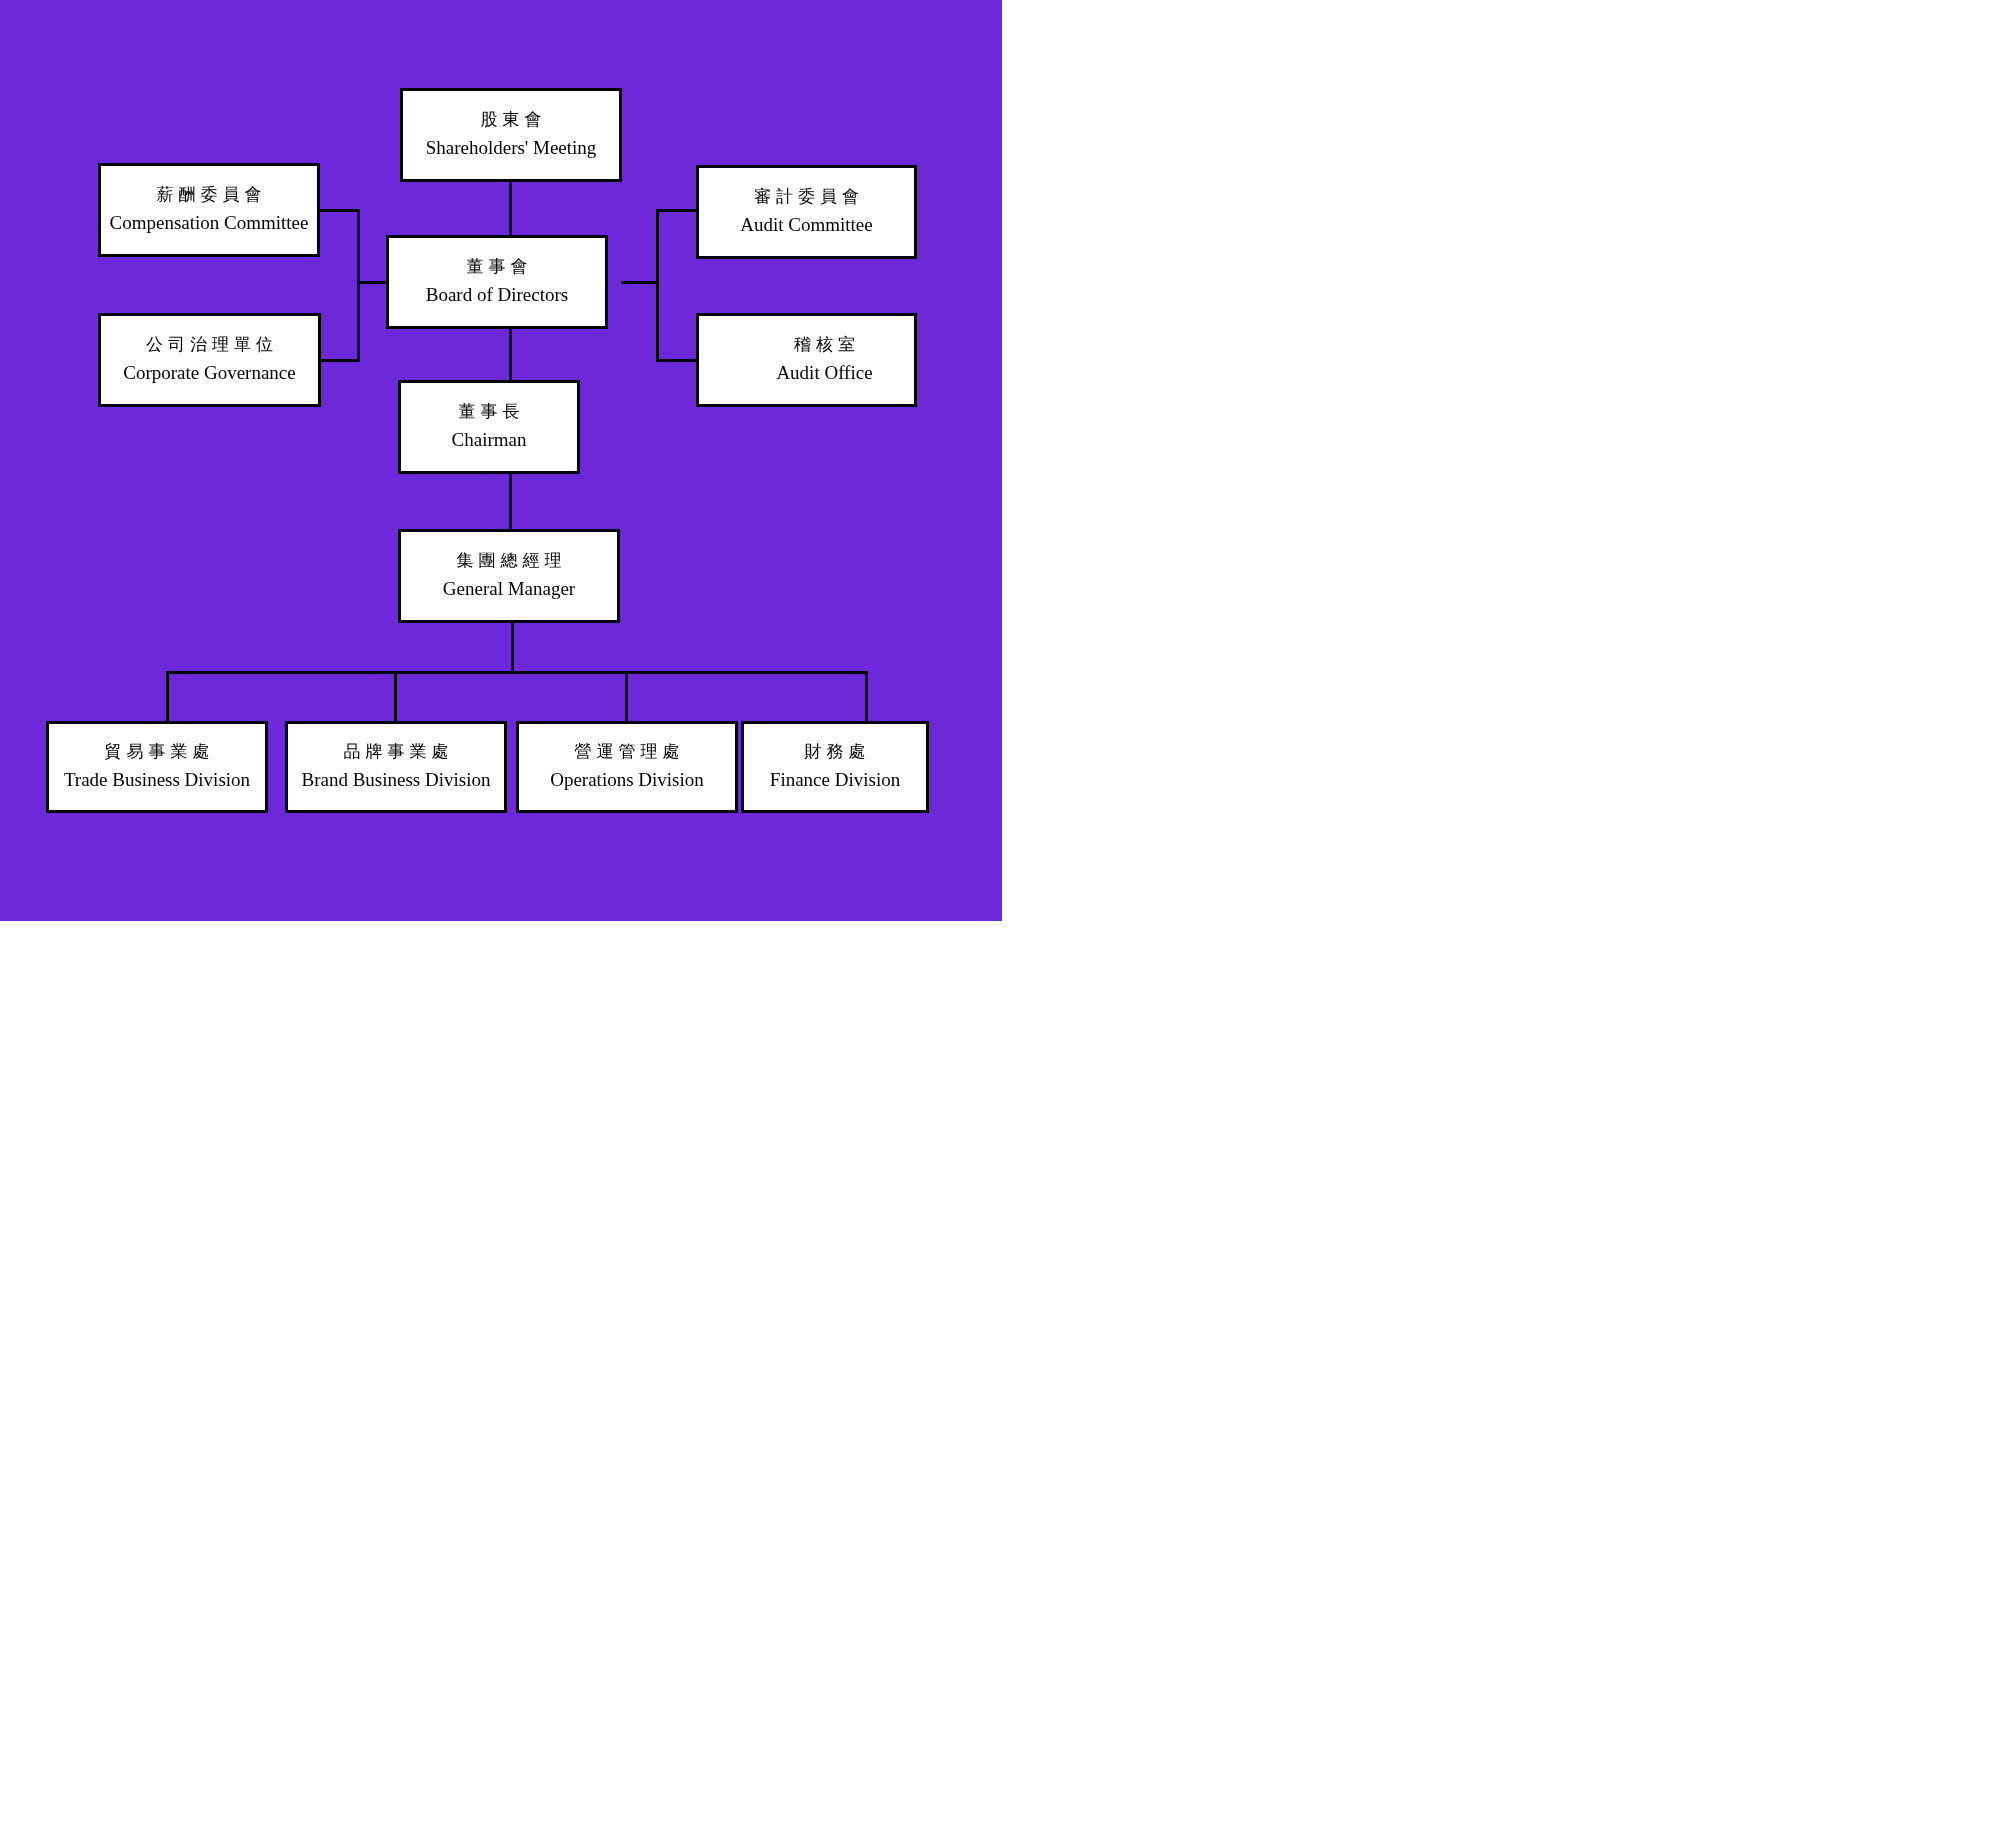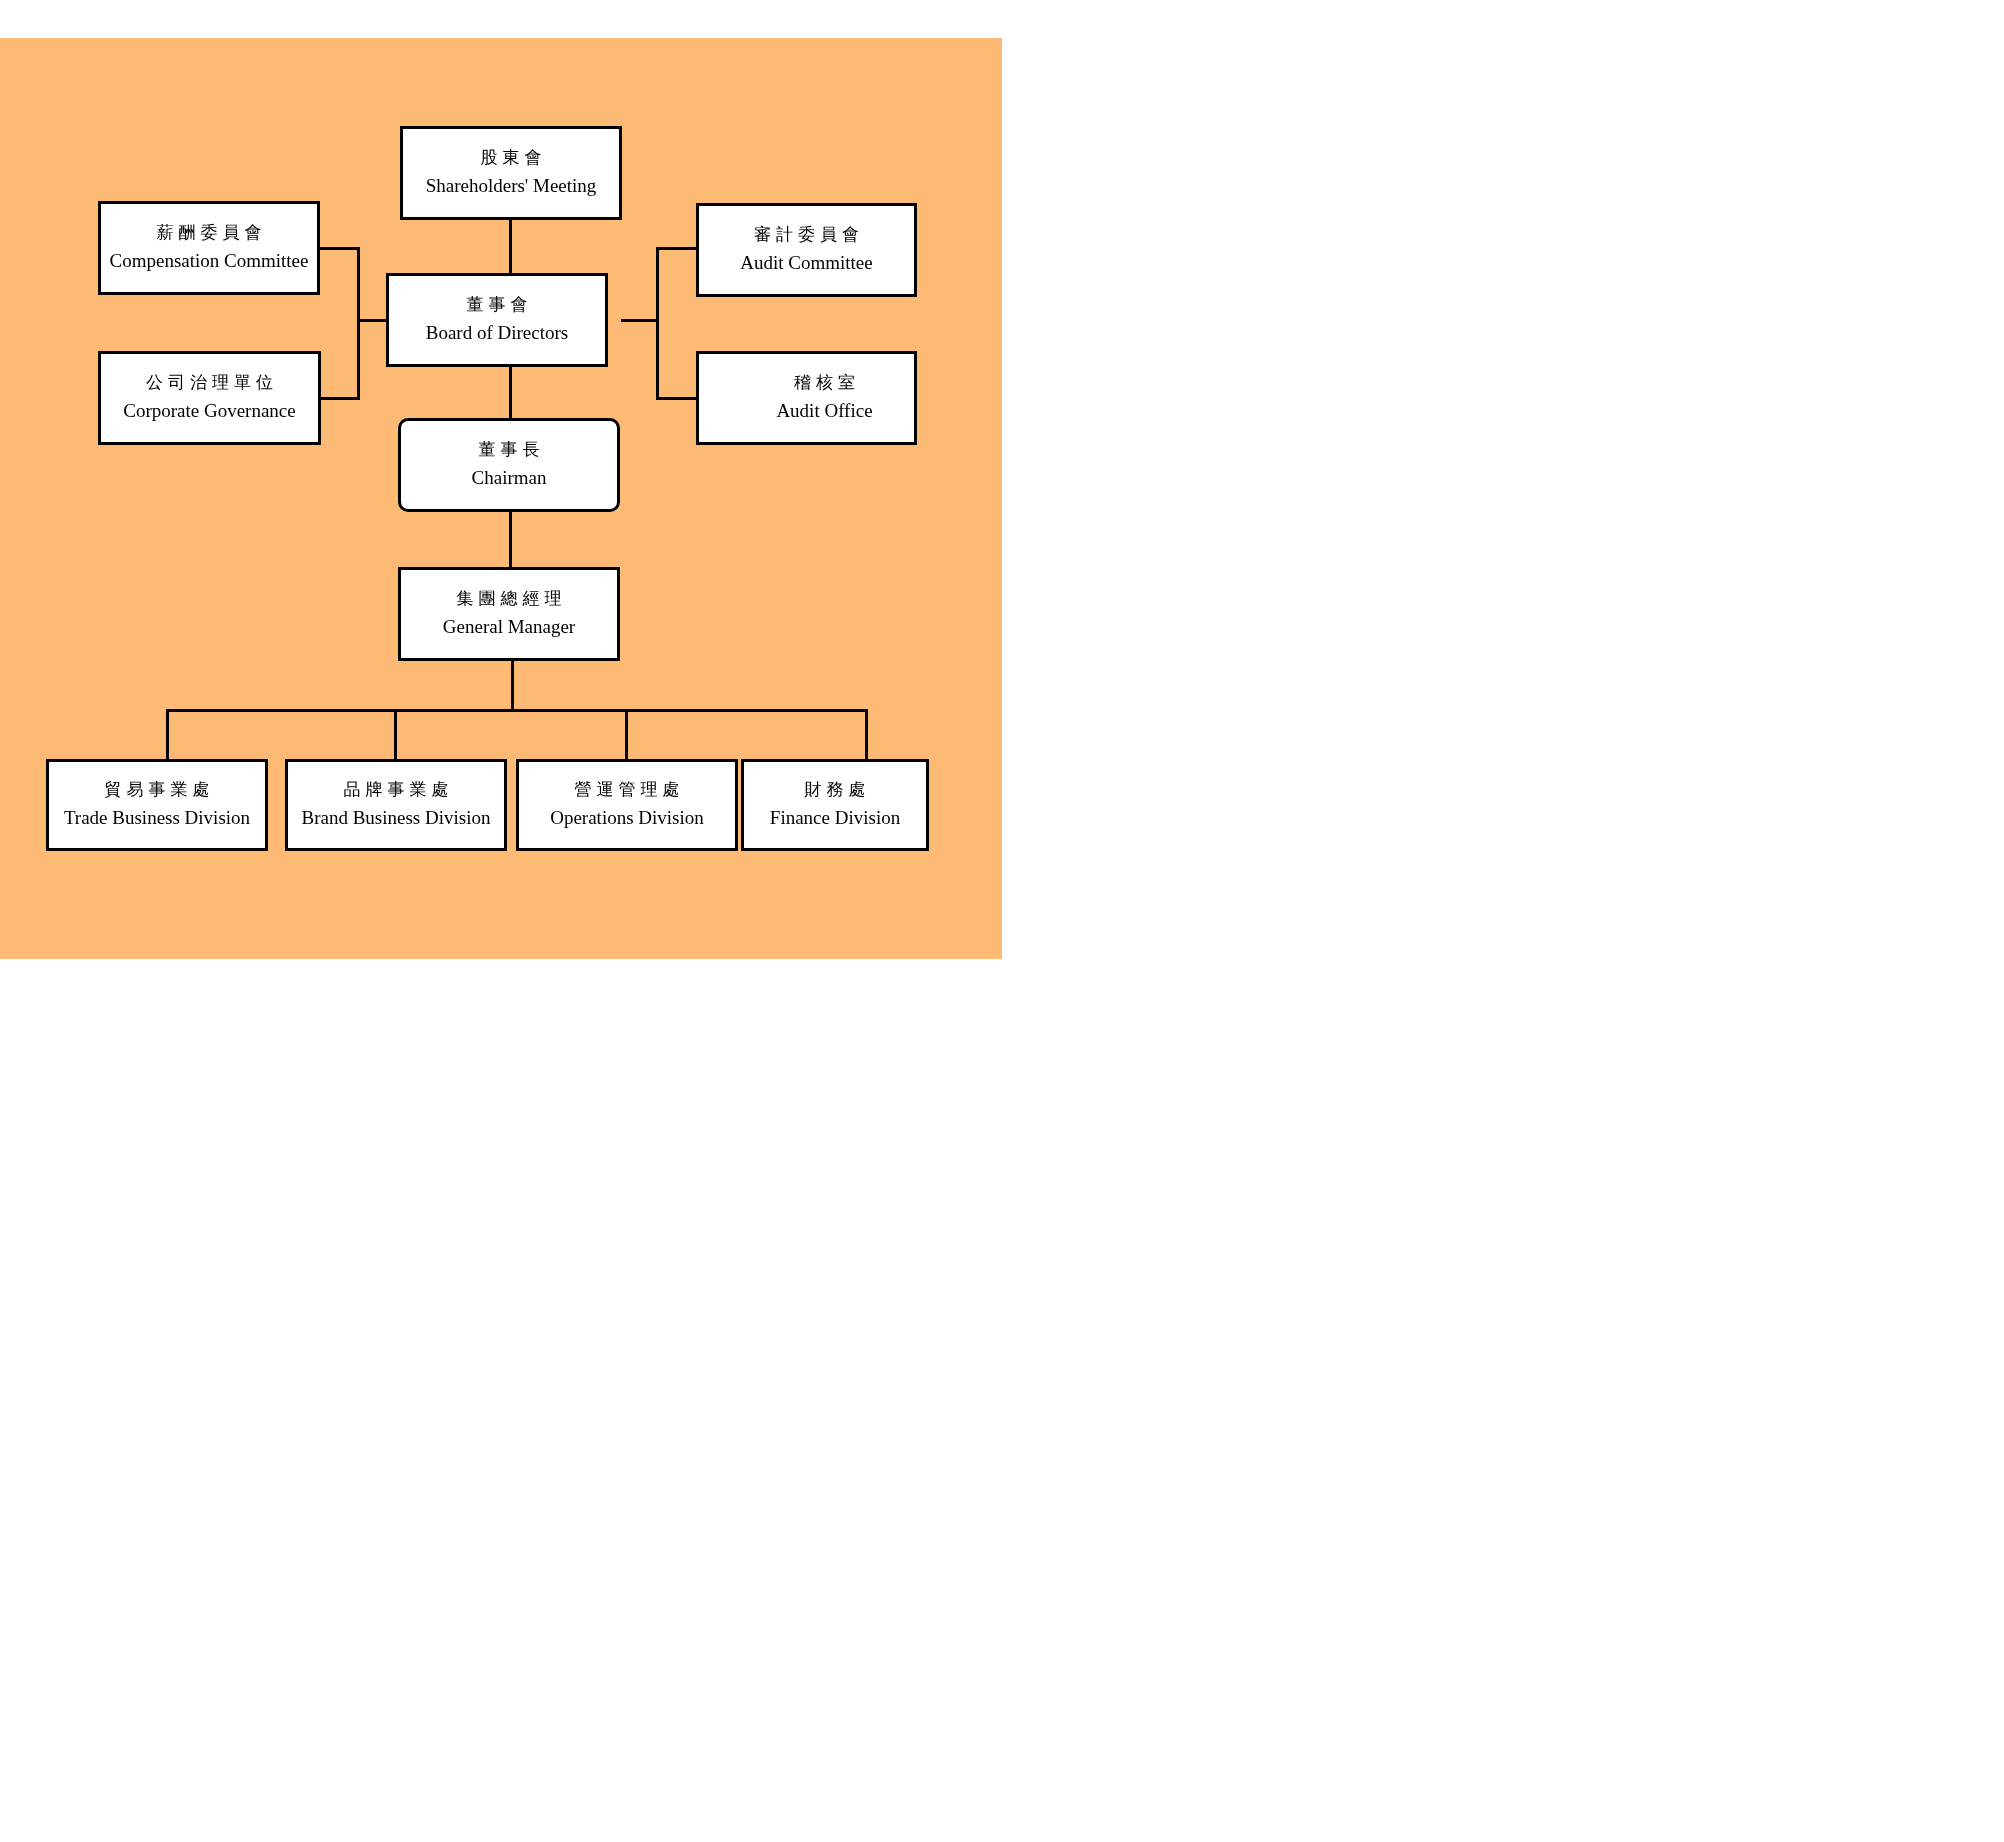--- a/index.html
+++ b/index.html
@@ -4,25 +4,24 @@
 <style>
   html, body {
     margin: 0;
     padding: 0;
     background: #ffffff;
   }
   .canvas {
     position: relative;
     width: 1002px;
     height: 921px;
-    background: #fdba74;
+    background: #6d28d9;
     font-family: "Liberation Serif", "DejaVu Serif", serif;
     color: #000000;
     overflow: hidden;
-    margin-top: 38px;
   }
   
   .node {
     position: absolute;
     box-sizing: border-box;
     border: 3.8px solid #000000;
     background: #ffffff;
     display: flex;
     flex-direction: column;
     align-items: center;
@@ -41,21 +40,21 @@
     font-size: 19px;
     white-space: nowrap;
   }
   
   .n-shareholders   { left: 400px;  top: 88px;  width: 222px; height: 94px; }
   .n-compensation   { left: 98px;  top: 163px;  width: 222px; height: 94px; }
   .n-governance     { left: 98px;  top: 313px;  width: 223px; height: 94px; }
   .n-board          { left: 386px;  top: 235px;  width: 222px; height: 94px; }
   .n-audit-comm     { left: 696px; top: 165px;  width: 221px; height: 94px; }
   .n-audit-office   { left: 696px; top: 313px;  width: 221px; height: 94px; padding-left: 36px; }
-  .n-chairman       { left: 398px;  top: 380px;  width: 222px; height: 94px; border-radius: 10px; }
+  .n-chairman       { left: 398px;  top: 380px;  width: 182px; height: 94px; }
   .n-gm             { left: 398px;  top: 529px;  width: 222px; height: 94px; }
   .n-trade          { left: 46px;   top: 721px; width: 222px; height: 92px; }
   .n-brand          { left: 285px;  top: 721px; width: 222px; height: 92px; }
   .n-operations     { left: 516px;  top: 721px; width: 222px; height: 92px; }
   .n-finance        { left: 741px; top: 721px; width: 188px; height: 92px; }
   
   .line {
     position: absolute;
     background: #000000;
   }

